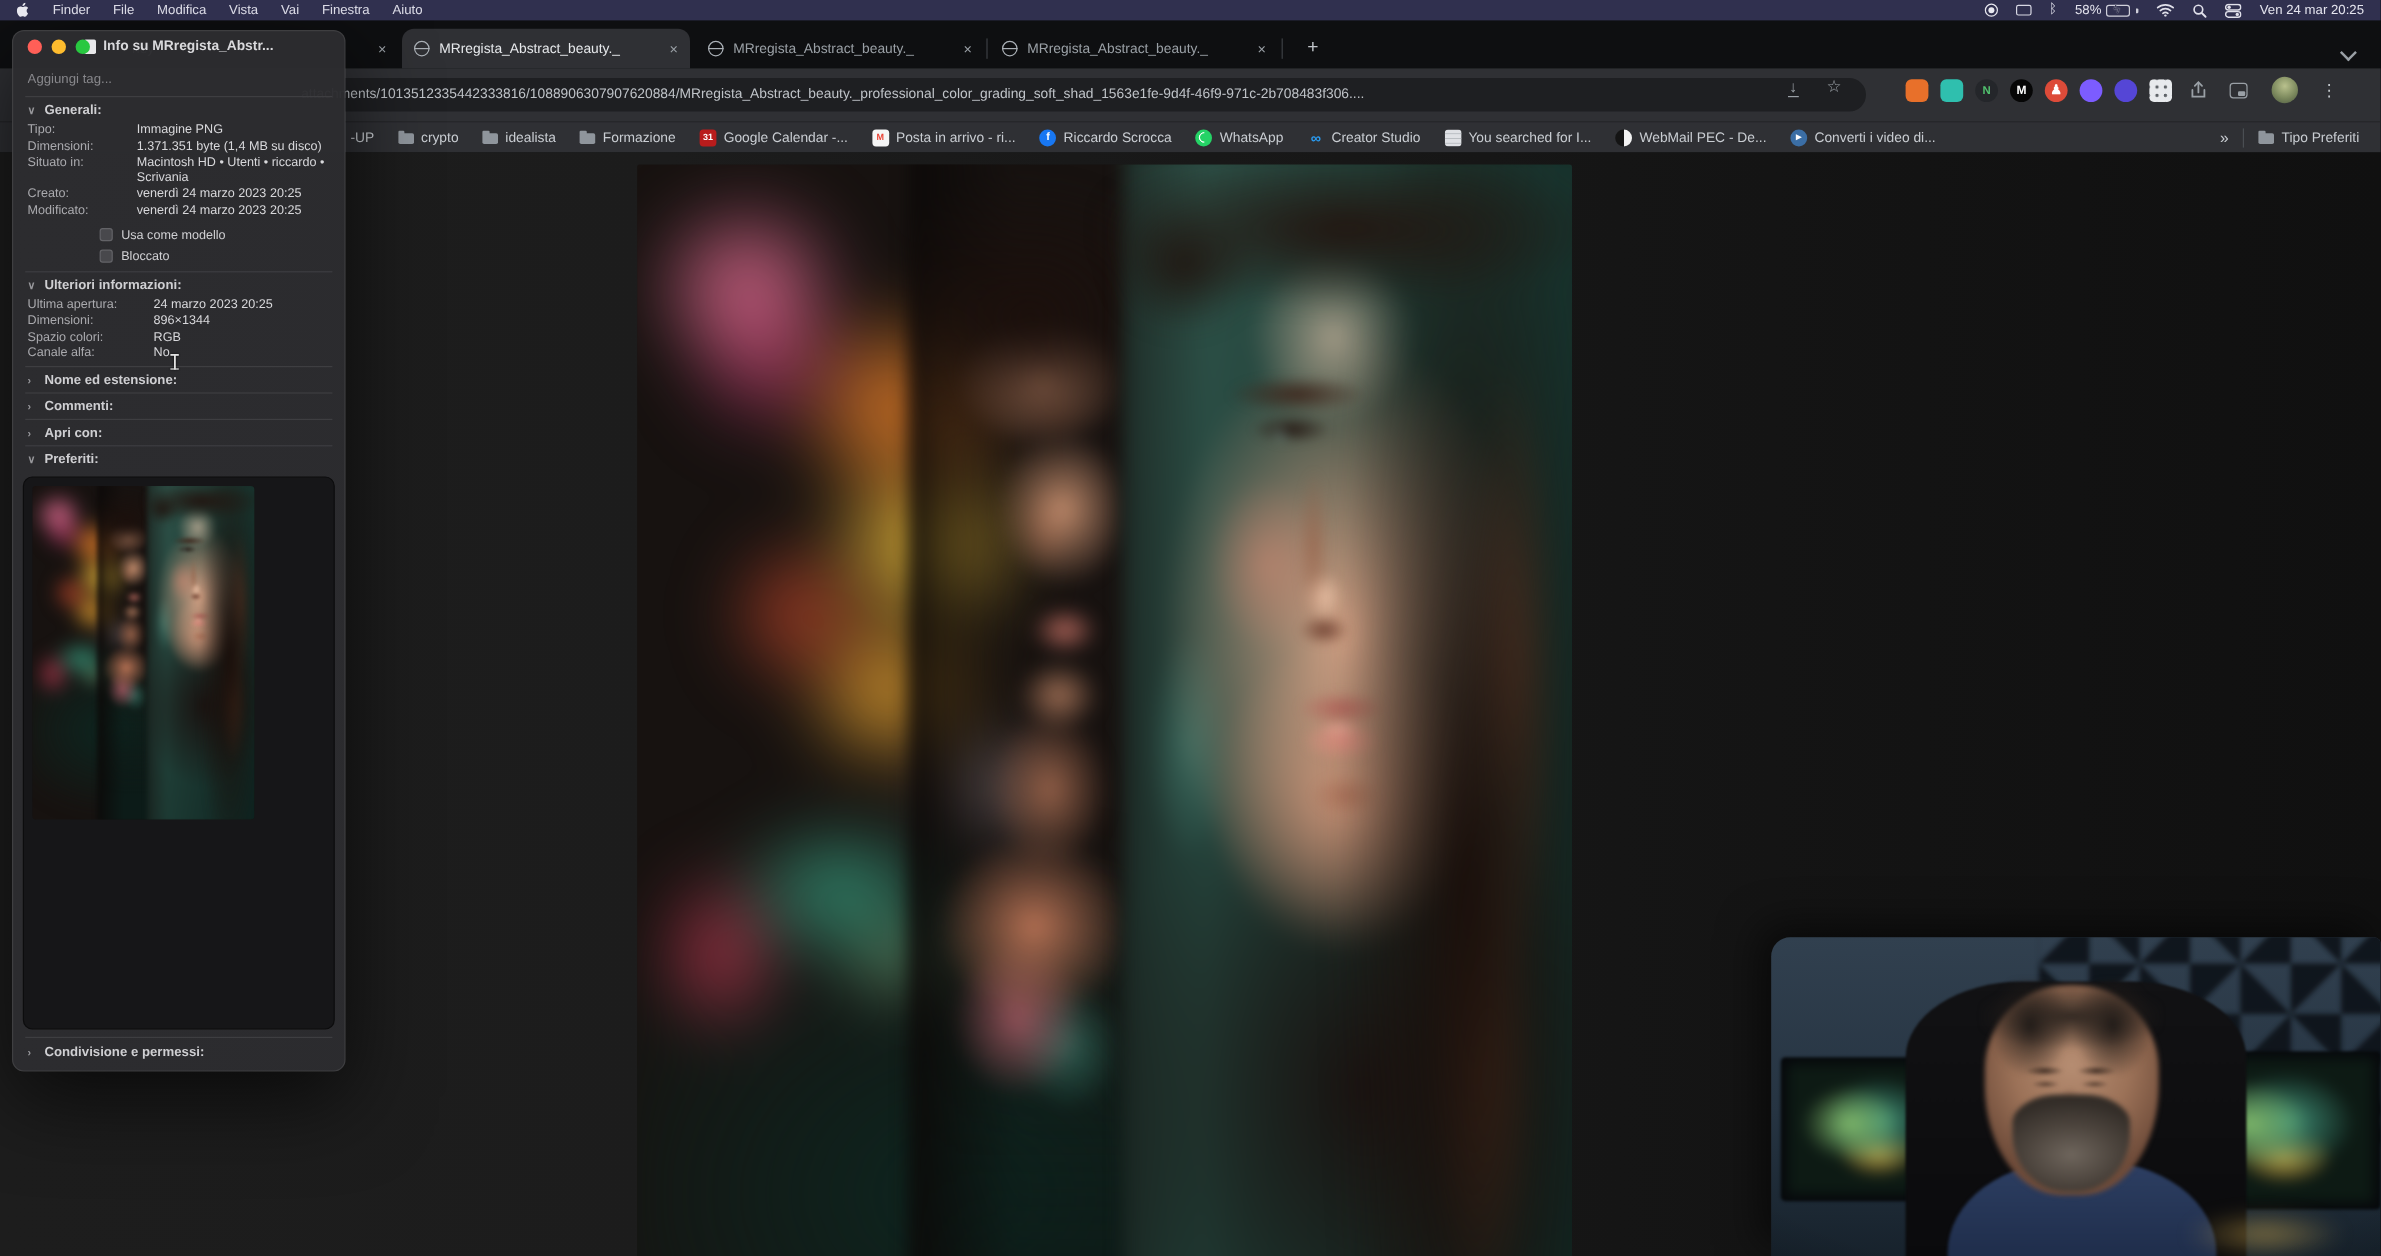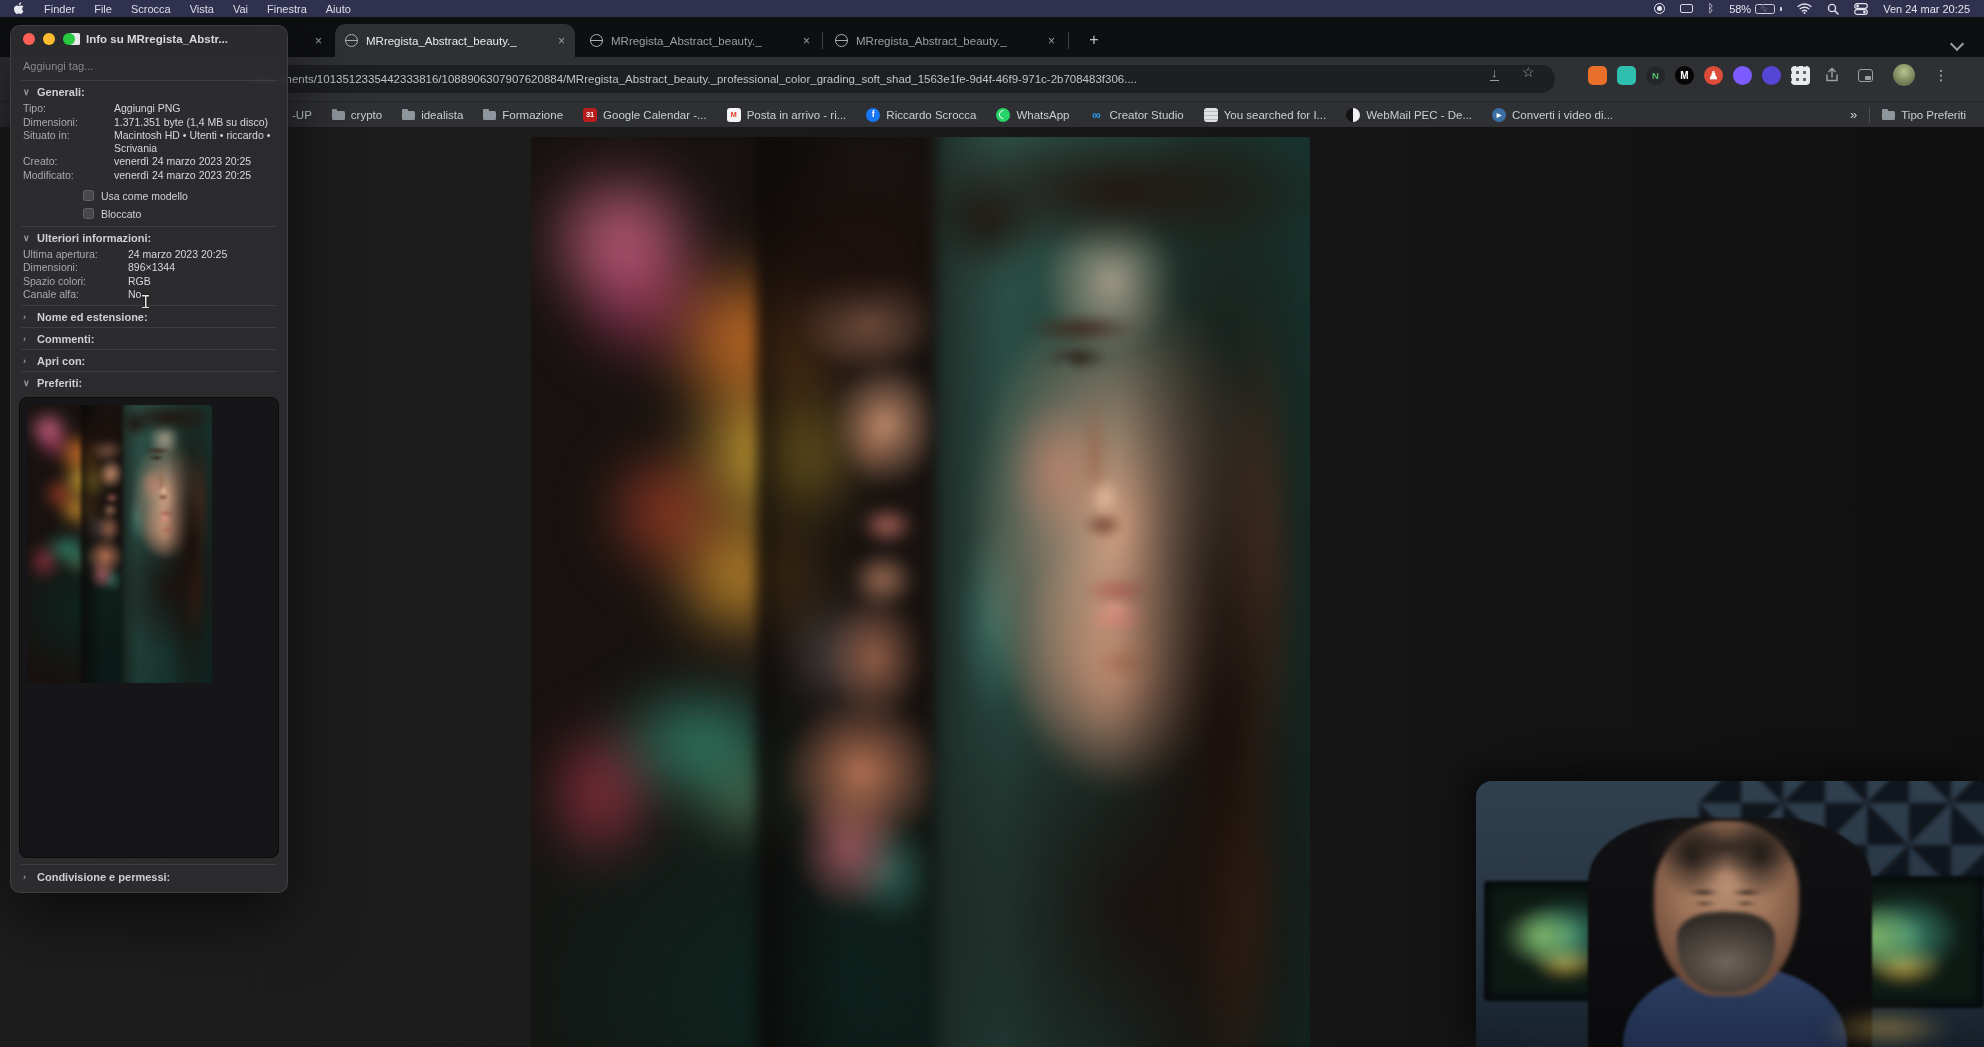--- a/index.html
+++ b/index.html
@@ -243,21 +243,21 @@
 
   <div class="menubar">
     <div class="mb-left">
       <span class="mb-ic">
         <svg width="11" height="13" viewBox="0 0 11 13">
           <path d="M8.2 6.9c0-1.5 1.2-2.2 1.3-2.3-.7-1-1.8-1.2-2.2-1.2-1-.1-1.8.5-2.3.5-.5 0-1.2-.5-2-.5C2 3.4 1 4 .5 4.9c-1 1.7-.3 4.3.7 5.7.5.7 1 1.4 1.8 1.4.7 0 1-.4 1.9-.4.9 0 1.1.4 1.9.4.8 0 1.3-.7 1.8-1.4.5-.8.8-1.6.8-1.6s-1.2-.5-1.2-2.1zM6.6 2.2c.4-.5.7-1.2.6-1.9-.6 0-1.3.4-1.8.9-.4.4-.7 1.1-.6 1.8.7.1 1.4-.3 1.8-.8z" fill="#e8e8f0"></path>
         </svg>
       </span>
       <span class="mb-item bold">Finder</span>
       <span class="mb-item">File</span>
-      <span class="mb-item">Scrocca</span>
+      <span class="mb-item">Modifica</span>
       <span class="mb-item">Vista</span>
       <span class="mb-item">Vai</span>
       <span class="mb-item">Finestra</span>
       <span class="mb-item">Aiuto</span>
     </div>
     <div class="mb-right">
       <span class="mb-ic rec-ic"></span>
       <span class="mb-ic disp-ic"></span>
       <span class="mb-ic bt-ic">ᛒ</span>
       <span class="batt-wrap">
@@ -451,21 +451,21 @@
     </div>
     <div class="iw-div"></div>
 
     <div class="iw-sec">
       <div class="iw-sec-head">
         <span class="iw-disc">∨</span>
         <span>Generali:</span>
       </div>
       <div class="iw-rows">
         <span class="iw-label">Tipo:</span>
-          <span class="iw-value">Aggiungi PNG</span>
+          <span class="iw-value">Immagine PNG</span>
         <span class="iw-label">Dimensioni:</span>
           <span class="iw-value">1.371.351 byte (1,4 MB su disco)</span>
         <span class="iw-label">Situato in:</span>
           <span class="iw-value">Macintosh HD • Utenti • riccardo • Scrivania</span>
         <span class="iw-label">Creato:</span>
           <span class="iw-value">venerdì 24 marzo 2023 20:25</span>
         <span class="iw-label">Modificato:</span>
           <span class="iw-value">venerdì 24 marzo 2023 20:25</span>
       </div>
       <div class="iw-checks">

